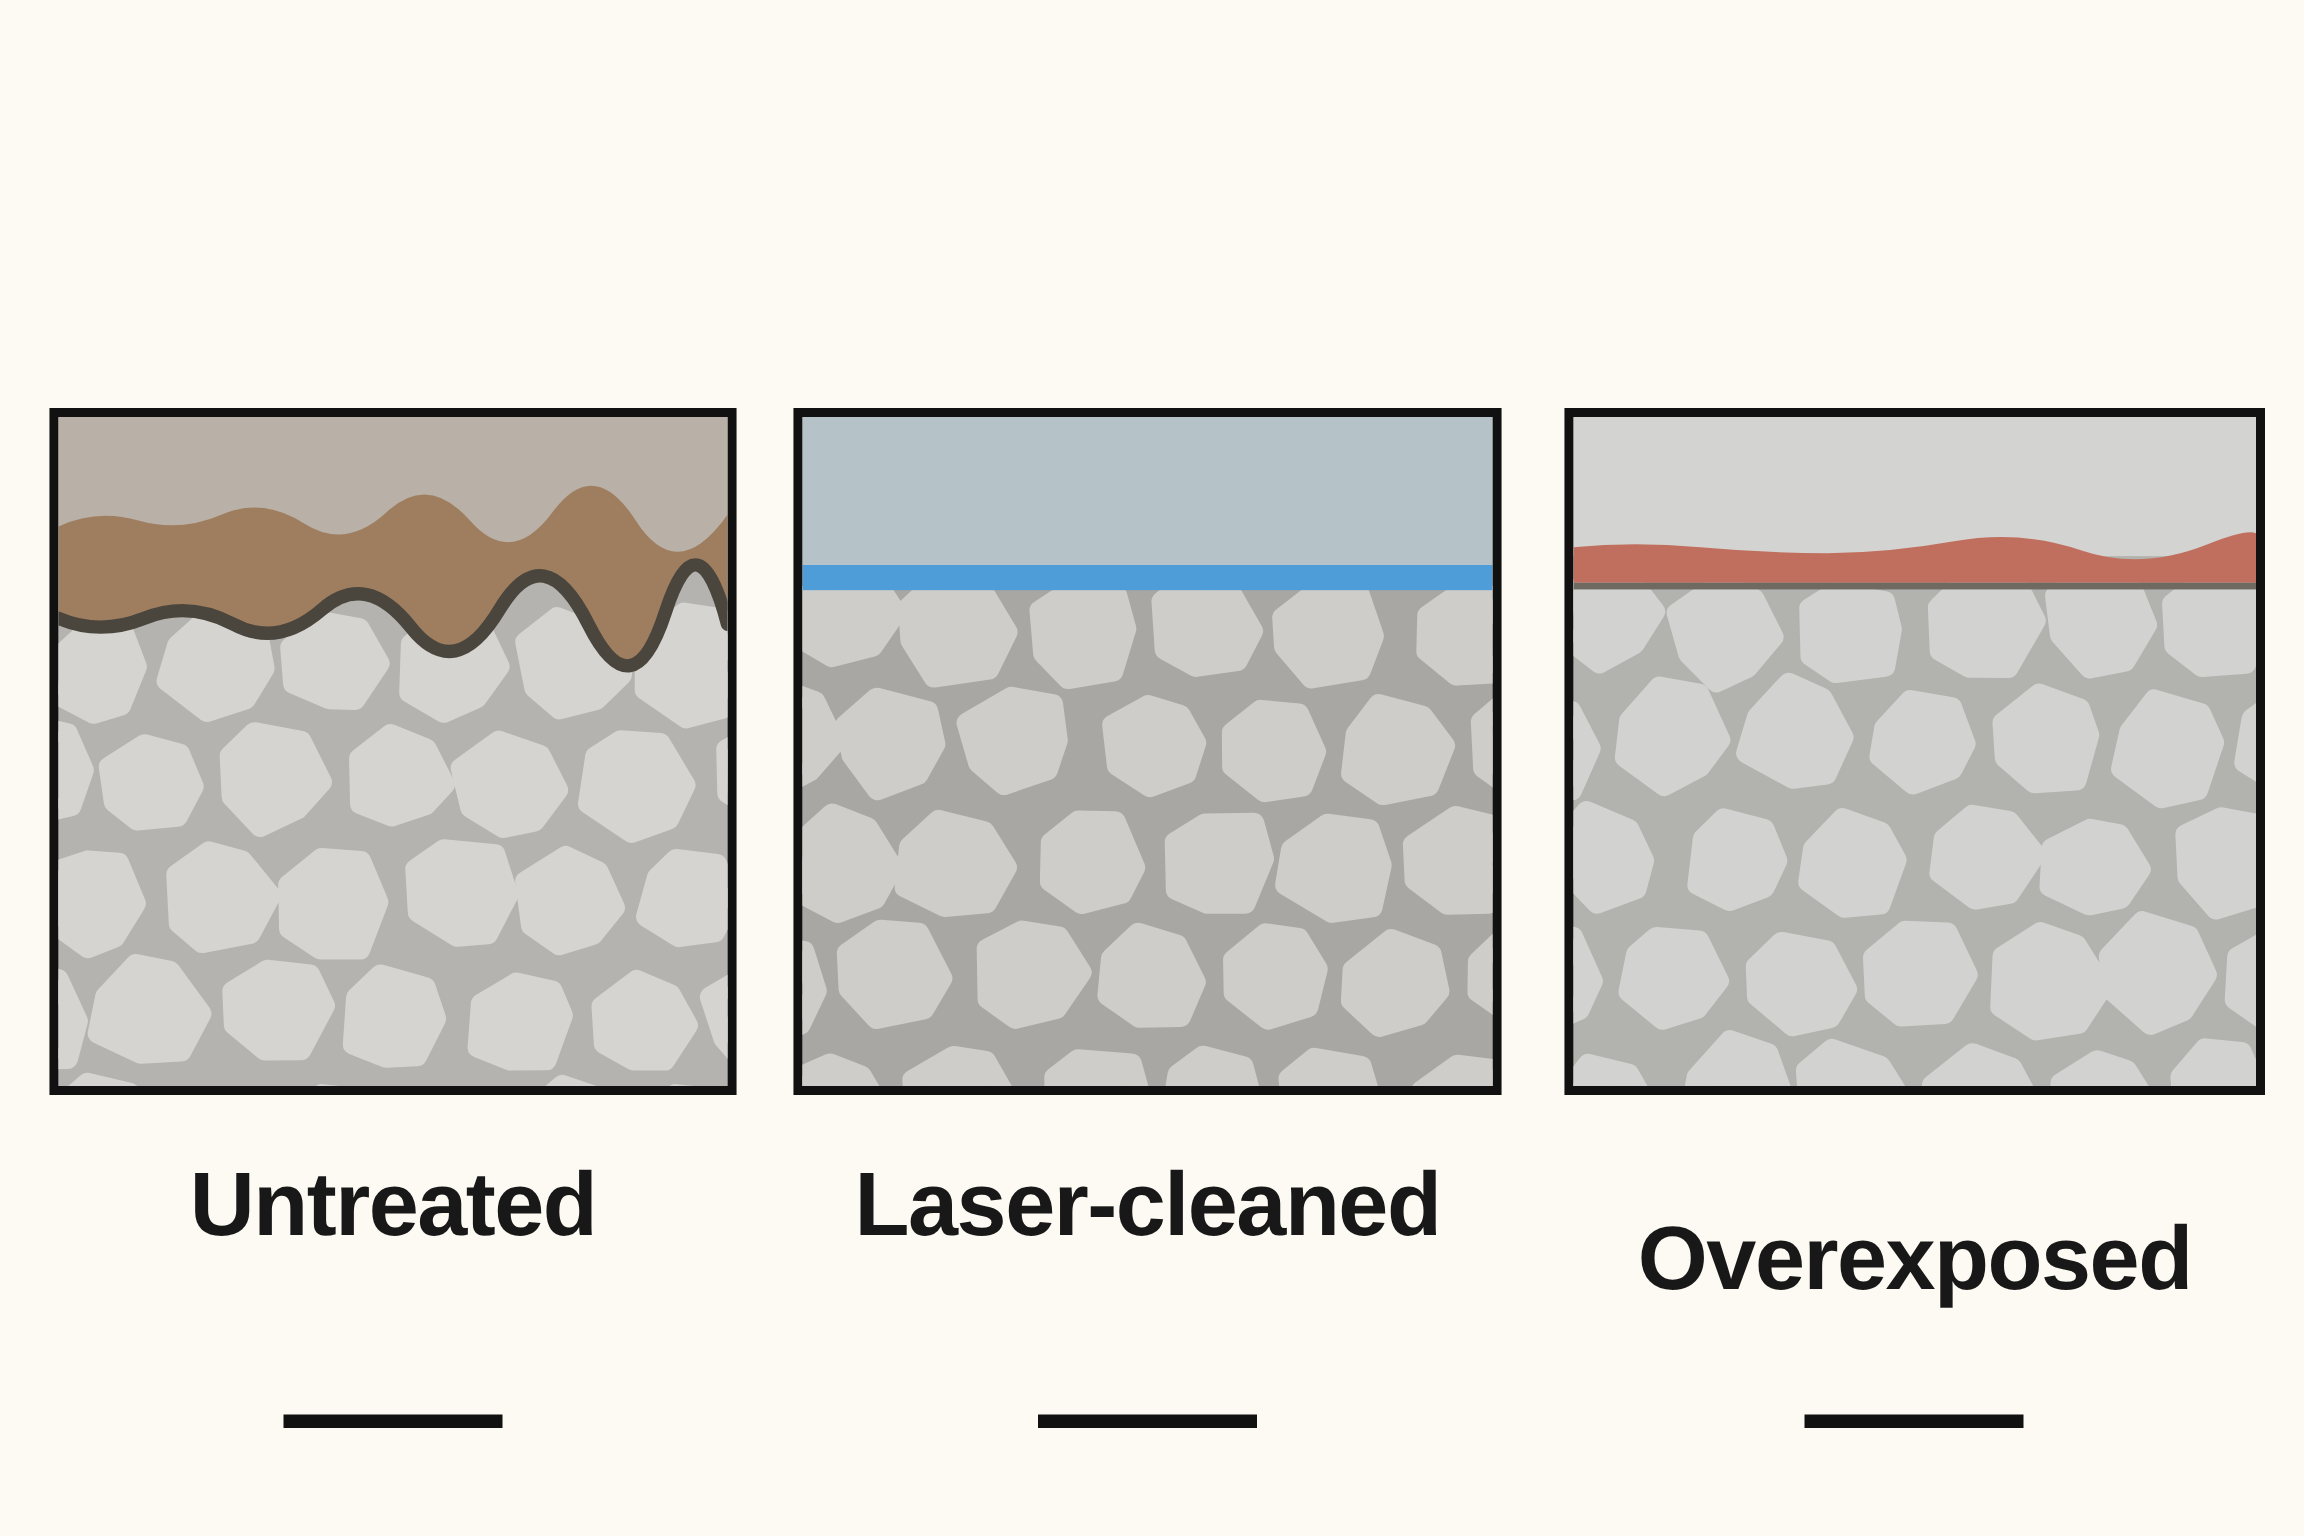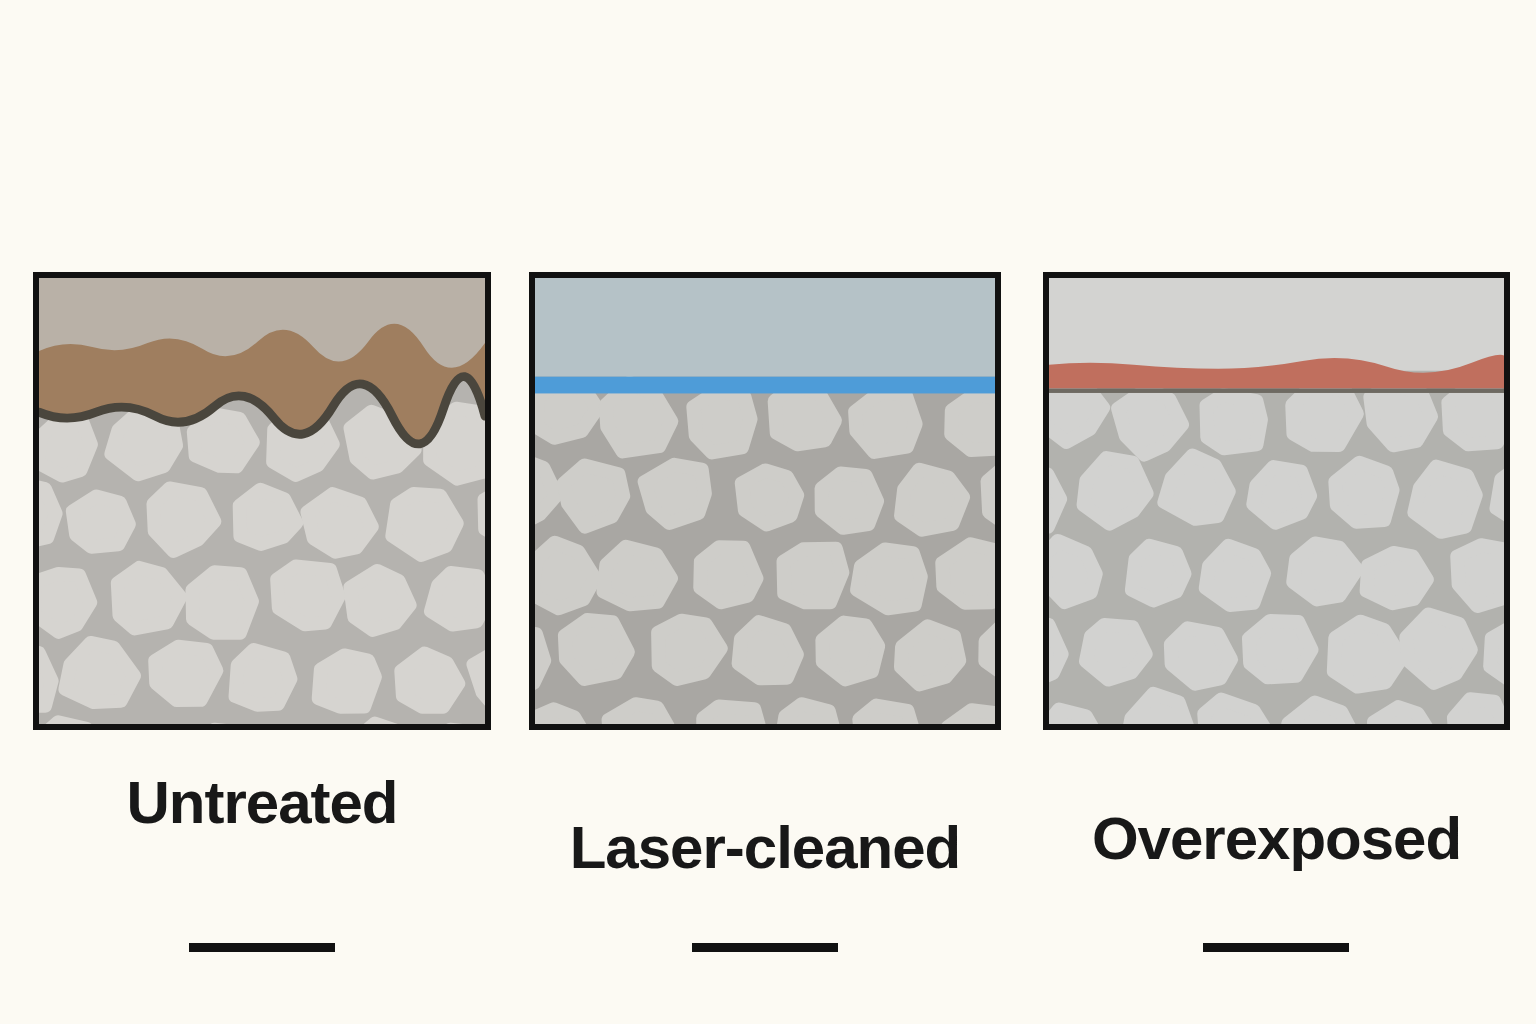--- a/index.html
+++ b/index.html
@@ -28,21 +28,21 @@
   .scale-bar{
     position:absolute;
     width:146px;height:9px;
     background:var(--bar,#111);
   }
   
   #panel0{left:33px;top:272px;width:458px;height:458px;}
   #panel1{left:529px;top:272px;width:472px;height:458px;}
   #panel2{left:1043px;top:272px;width:467px;height:458px;}
   #label0{left:33px;top:760px;width:458px;}
-  #label1{left:529px;top:805px;width:472px;}
+  #label1{left:529px;top:760px;width:472px;}
   #label2{left:1043px;top:760px;width:467px;margin-top:36px;}
   #bar0{left:189px;top:943px;}
   #bar1{left:692px;top:943px;}
   #bar2{left:1203px;top:943px;}
 </style>
 </head>
 <body>
 
 <div class="figure">
 

